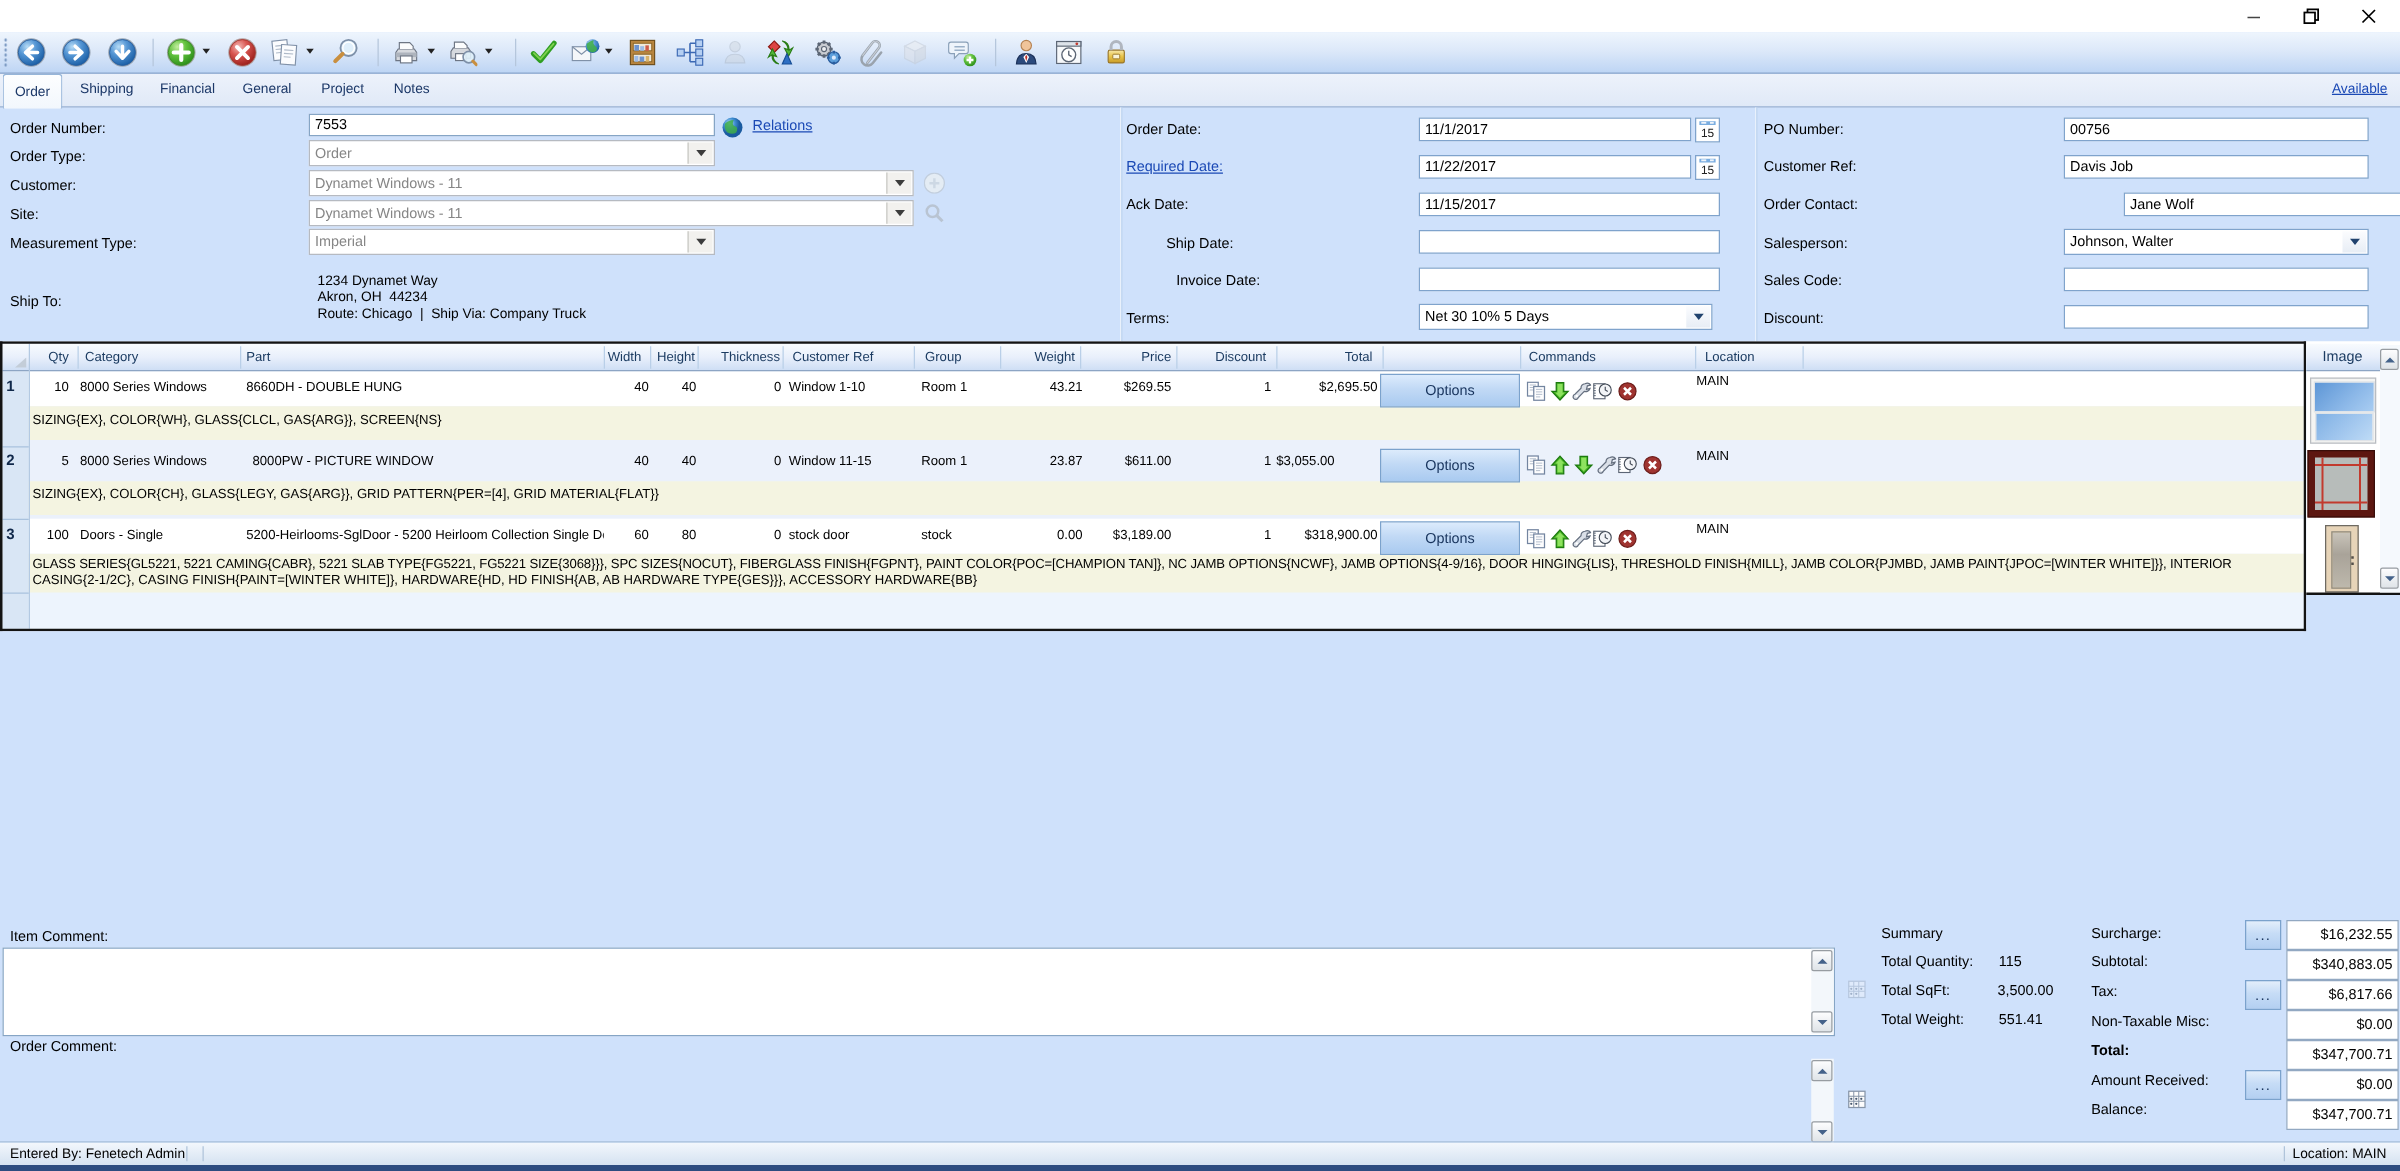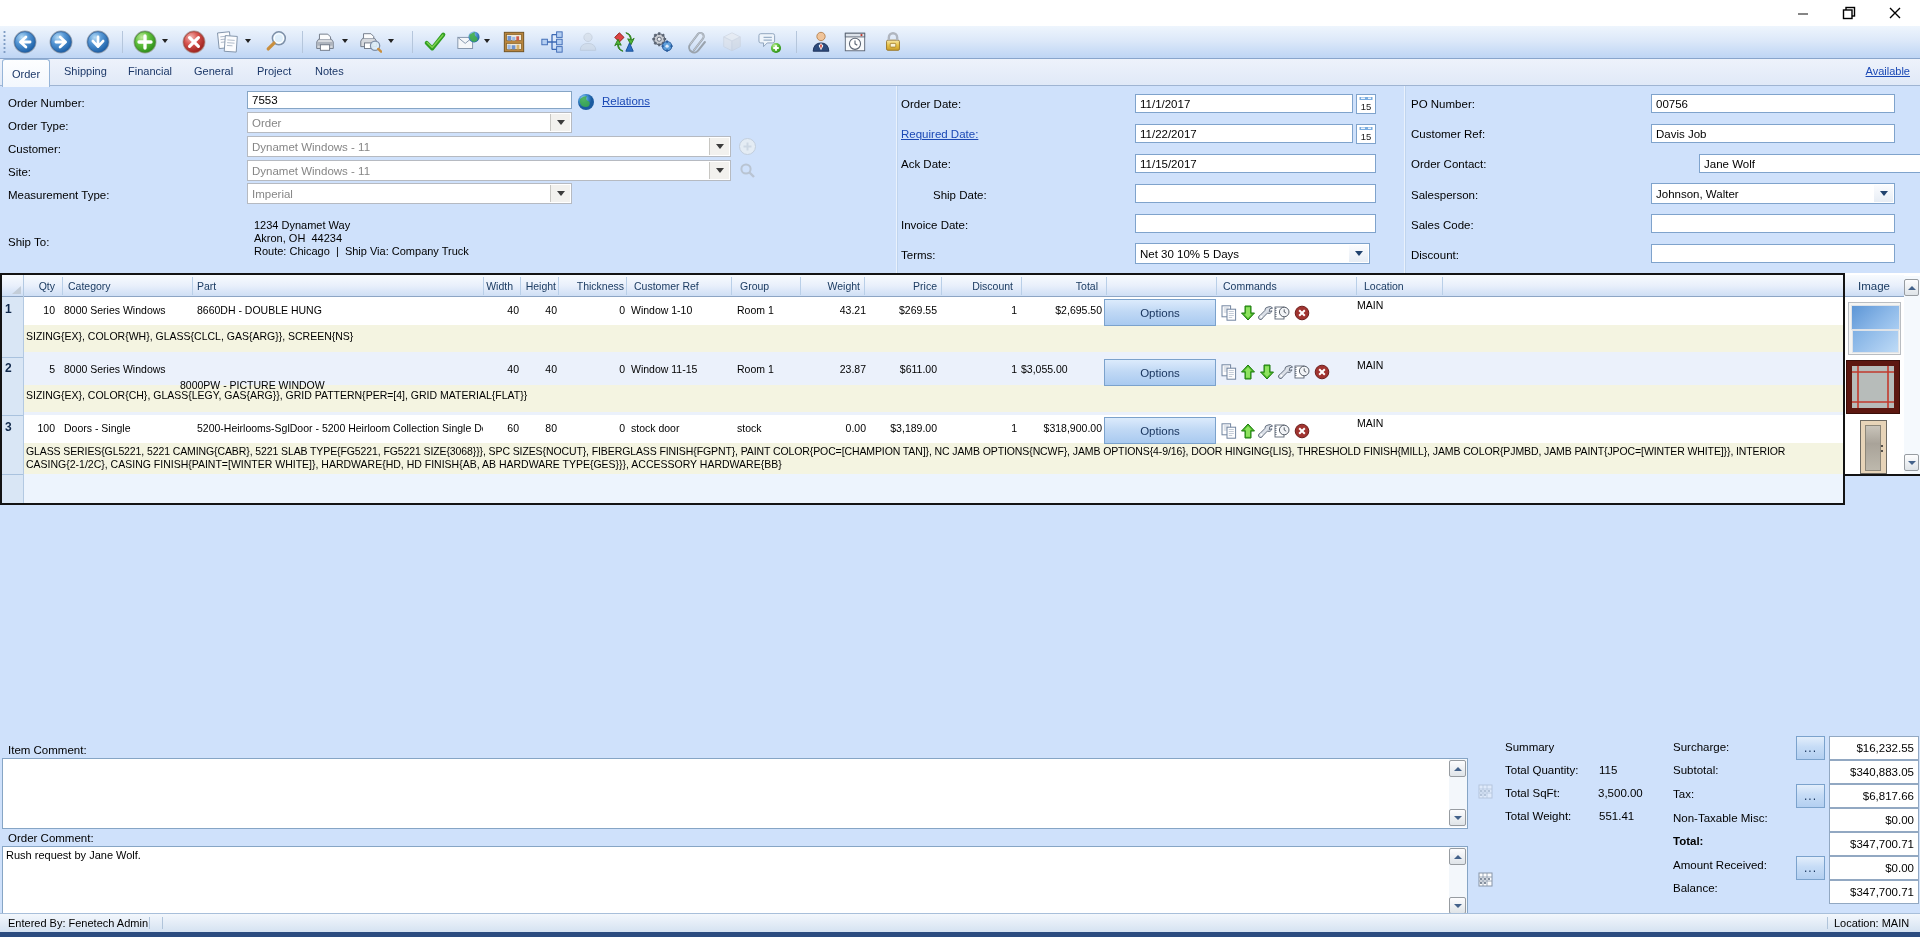--- a/index.html
+++ b/index.html
@@ -342,21 +342,21 @@
 
   <div class="abs" style="left:896px;top:0;width:1px;height:188px;background:#e9f1fc;"></div>
   <div class="abs" style="left:897px;top:0;width:1px;height:188px;background:#c0d5ef;"></div>
   <div class="abs" style="left:1404px;top:0;width:1px;height:188px;background:#e9f1fc;"></div>
   <div class="abs" style="left:1405px;top:0;width:1px;height:188px;background:#c0d5ef;"></div>
 
   <div class="lbl" style="left:901px;top:12px;">Order Date:</div>
   <div class="lbl link" style="left:901px;top:42px;">Required Date:</div>
   <div class="lbl" style="left:901px;top:72px;">Ack Date:</div>
   <div class="lbl" style="left:901px;top:103px;margin-left:32px;">Ship Date:</div>
-  <div class="lbl" style="left:901px;top:133px;">Invoice Date:</div>
+  <div class="lbl" style="left:941px;top:133px;">Invoice Date:</div>
   <div class="lbl" style="left:901px;top:163px;">Terms:</div>
 
   <div class="inp" style="left:1135px;top:8px;width:218px;height:19px;border-color:#7fa3cc;">11/1/2017</div>
   <div class="calbtn abs" style="left:1356px;top:8px;"><svg width="18" height="18" viewBox="0 0 18 18">
         <rect x="2.5" y="2" width="13" height="3" fill="#7aade0"></rect>
         <rect x="4" y="2.5" width="4" height="1.5" fill="#eef4fb"></rect>
         <rect x="11" y="2.5" width="3" height="1.5" fill="#eef4fb"></rect>
         <text x="9" y="14.5" font-size="9.5" text-anchor="middle" fill="#222" font-family="Liberation Sans">15</text>
       </svg></div>
   <div class="inp" style="left:1135px;top:38px;width:218px;height:19px;border-color:#7fa3cc;">11/22/2017</div>
@@ -455,21 +455,21 @@
   <div class="gc" style="left:864px;top:31px;width:73px;text-align:right;">$269.55</div>
   <div class="gc" style="left:941px;top:31px;width:76px;text-align:right;">1</div>
   <div class="gc" style="left:1021px;top:31px;width:81px;text-align:right;">$2,695.50</div>
   <div class="optbtn" style="top:26px;">Options</div>
   <div class="gc" style="left:1357px;top:26px;">MAIN</div>
   <div class="gc" style="left:26px;top:57px;">SIZING{EX}, COLOR{WH}, GLASS{CLCL, GAS{ARG}}, SCREEN{NS}</div>
 
   <div class="rn" style="top:88px;">2</div>
   <div class="gc" style="left:23px;top:90px;width:32px;text-align:right;">5</div>
   <div class="gc" style="left:64px;top:90px;">8000 Series Windows</div>
-  <div class="gc" style="left:180px;top:90px;margin-top:16px;">8000PW - PICTURE WINDOW</div>
+  <div class="gc" style="left:202px;top:90px;">8000PW - PICTURE WINDOW</div>
   <div class="gc" style="left:483px;top:90px;width:36px;text-align:right;">40</div>
   <div class="gc" style="left:520px;top:90px;width:37px;text-align:right;">40</div>
   <div class="gc" style="left:558px;top:90px;width:67px;text-align:right;">0</div>
   <div class="gc" style="left:631px;top:90px;">Window 11-15</div>
   <div class="gc" style="left:737px;top:90px;">Room 1</div>
   <div class="gc" style="left:800px;top:90px;width:66px;text-align:right;">23.87</div>
   <div class="gc" style="left:864px;top:90px;width:73px;text-align:right;">$611.00</div>
   <div class="gc" style="left:941px;top:90px;width:76px;text-align:right;">1</div>
   <div class="gc" style="left:1021px;top:90px;width:81px;text-align:left;">$3,055.00</div>
   <div class="optbtn" style="top:86px;">Options</div>
@@ -623,21 +623,20 @@
     <div class="abs sbtn" style="left:0;top:178px;width:15px;height:17px;">
         <span class="sball" style="border-top:4px solid #44628a;"></span>
       </div>
   </div>
 </div>
 
 <div class="abs" id="bottom" style="left:0;top:737px;width:1920px;height:175px;">
   <div class="lbl" style="left:8px;top:7px;">Item Comment:</div>
   <div class="abs" style="left:2px;top:21px;width:1466px;height:71px;background:#fff;border:1px solid #86a5c5;box-sizing:border-box;"></div>
   <div class="lbl" style="left:8px;top:95px;">Order Comment:</div>
-  <div class="abs" style="left:2px;top:109px;width:1466px;height:71px;background:#fff;border:1px solid #86a5c5;box-sizing:border-box;font-size:11px;padding:2px 3px;">Rush request by Jane Wolf.</div>
 
   <div class="lbl" style="left:1505px;top:4px;">Summary</div>
   <div class="lbl" style="left:1505px;top:27px;">Total Quantity:</div>
     <div class="lbl" style="left:1599px;top:27px;">115</div>
   <div class="lbl" style="left:1505px;top:50px;">Total SqFt:</div>
     <div class="lbl" style="left:1598px;top:50px;">3,500.00</div>
   <div class="lbl" style="left:1505px;top:73px;">Total Weight:</div>
     <div class="lbl" style="left:1599px;top:73px;">551.41</div>
 
   <div class="lbl" style="left:1673px;top:4px;">Surcharge:</div>

